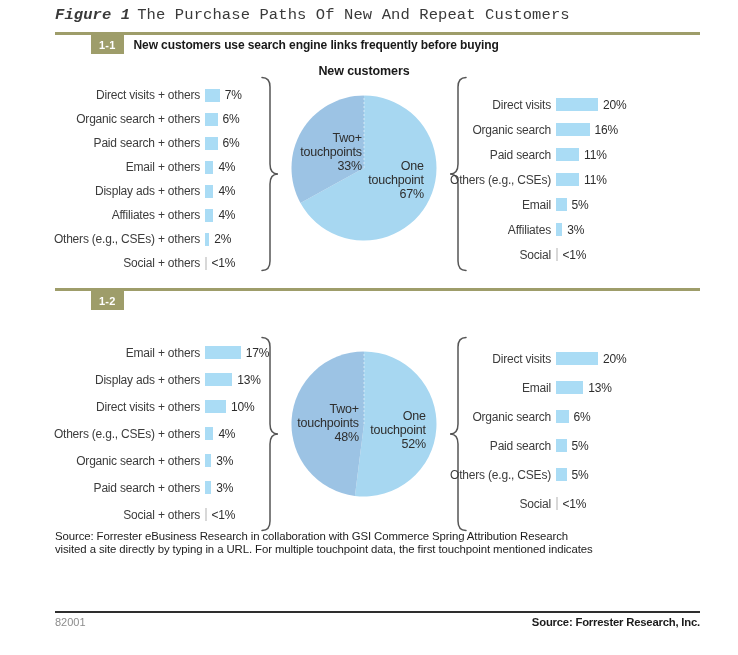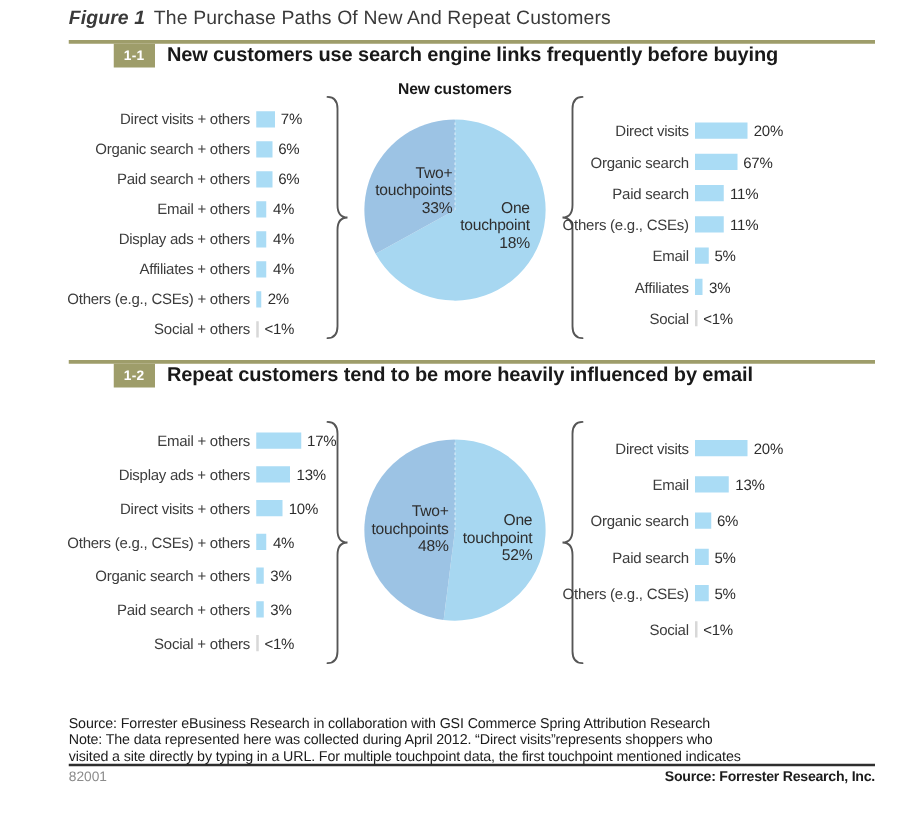--- a/index.html
+++ b/index.html
@@ -11,36 +11,36 @@
   }
   *{margin:0;padding:0;box-sizing:border-box;}
   body{background:#fff;}
   .page{
     position:relative;width:738px;height:655px;background:#ffffff;overflow:hidden;
     font-family:"Liberation Sans","DejaVu Sans",sans-serif;color:#2f2f2f;
   }
   
   .figure-title{
     position:absolute;left:55px;top:6px;
-    font-family:Liberation Sans, sans-serif;
+    font-family:Liberation Mono, monospace;
     font-size:15.5px;color:#3a3a3a;letter-spacing:.1px;
   }
   .figure-label{font-weight:bold;font-style:italic;margin-right:7px;}
   
   .section-header{
     position:absolute;left:55px;width:645px;
     border-top:3px solid var(--accent);
     display:flex;align-items:stretch;padding-left:36px;
   }
   .badge{
     background:var(--accent);color:#fff;font-weight:bold;font-size:11px;
     padding:4px 8px 3px;letter-spacing:.2px;flex:none;
   }
   .section-heading{
-    font-weight:bold;font-size:16px;color:#191919;letter-spacing:-.1px;
+    font-weight:bold;font-size:12px;color:#191919;letter-spacing:-.1px;
     margin-left:10px;align-self:center;padding-top:1px;white-space:nowrap;
   }
   
   .bars{position:absolute;}
   .bar-row{display:flex;align-items:center;height:var(--rowh);}
   .bar-label{
     width:var(--labw);text-align:right;padding-right:5px;
     font-size:12px;color:#3c3c3c;letter-spacing:-.2px;white-space:nowrap;flex:none;
   }
   .bar{height:13px;background:var(--bar);flex:none;}
@@ -55,21 +55,21 @@
   .pie-box svg{position:absolute;left:0;top:0;}
   .pie-label{
     position:absolute;transform:translate(-50%,-50%);text-align:right;
     font-size:12.5px;line-height:1.12;color:#2e2e2e;letter-spacing:-.2px;white-space:nowrap;
   }
   
   .brace{position:absolute;}
   .brace path{stroke:#565656;stroke-width:1.5;fill:none;stroke-linecap:round;}
   
   .footnotes{
-    position:absolute;left:55px;top:573px;width:655px;
+    position:absolute;left:55px;top:530px;width:655px;
     font-size:11.4px;line-height:13.4px;color:#1c1c1c;letter-spacing:-.1px;
   }
   .footer-rule{position:absolute;left:55px;top:611px;width:645px;border-top:2px solid #2e2e2e;}
   .footer-row{
     position:absolute;left:55px;top:616px;width:645px;
     display:flex;justify-content:space-between;align-items:baseline;
   }
   .doc-number{font-size:11px;color:#8c8c8c;}
   .footer-source{font-size:11.3px;font-weight:bold;color:#1c1c1c;letter-spacing:-.2px;}
 </style>
@@ -141,21 +141,21 @@
         <g id="pie-1">
           <path d="M73,73 L73.00,0.50 A72.5,72.5 0 1 1 9.47,107.93 Z" fill="#a7d7f1"></path>
           <path d="M73,73 L9.47,107.93 A72.5,72.5 0 0 1 73.00,0.50 Z" fill="#9cc3e4"></path>
           <line x1="73" y1="73" x2="73" y2="0.5" stroke="rgba(255,255,255,0.55)" stroke-width="1" stroke-dasharray="2,2"></line>
         </g>
       </svg>
     <div id="pielabels-1">
         <div class="pie-label" style="left: 105px; top: 85px;">
           <div>One</div>
           <div>touchpoint</div>
-          <div>18%</div>
+          <div>67%</div>
         </div>
         <div class="pie-label" style="left: 40px; top: 57px;">
           <div>Two+</div>
           <div>touchpoints</div>
           <div>33%</div>
         </div>
       </div>
   </div>
 
   <svg class="brace" style="left:447px;top:76px;" width="22" height="196" viewBox="0 0 22 196">
@@ -164,21 +164,21 @@
 
   <div class="bars" id="bars-2" style="left:442px;top:92px;--rowh:25px;--labw:114px;">
       <div class="bar-row">
         <span class="bar-label">Direct visits</span>
         <span class="bar" style="width: 42px;"></span>
         <span class="bar-value">20%</span>
       </div>
       <div class="bar-row">
         <span class="bar-label">Organic search</span>
         <span class="bar" style="width: 33.6px;"></span>
-        <span class="bar-value">67%</span>
+        <span class="bar-value">16%</span>
       </div>
       <div class="bar-row">
         <span class="bar-label">Paid search</span>
         <span class="bar" style="width: 23.1px;"></span>
         <span class="bar-value">11%</span>
       </div>
       <div class="bar-row">
         <span class="bar-label">Others (e.g., CSEs)</span>
         <span class="bar" style="width: 23.1px;"></span>
         <span class="bar-value">11%</span>
@@ -195,21 +195,20 @@
       </div>
       <div class="bar-row">
         <span class="bar-label">Social</span>
         <span class="bar tiny" style="width: 1.5px;"></span>
         <span class="bar-value">&lt;1%</span>
       </div>
     </div>
 
   <div class="section-header" style="top:288px;">
     <span class="badge">1-2</span>
-    <span class="section-heading">Repeat customers tend to be more heavily influenced by email</span>
   </div>
 
 
   <div class="bars" id="bars-3" style="left:42px;top:339px;--rowh:27px;--labw:163px;">
       <div class="bar-row">
         <span class="bar-label">Email + others</span>
         <span class="bar" style="width: 35.7px;"></span>
         <span class="bar-value">17%</span>
       </div>
       <div class="bar-row">
@@ -302,21 +301,20 @@
       </div>
       <div class="bar-row">
         <span class="bar-label">Social</span>
         <span class="bar tiny" style="width: 1.5px;"></span>
         <span class="bar-value">&lt;1%</span>
       </div>
     </div>
 
   <div class="footnotes">
     <div>Source: Forrester eBusiness Research in collaboration with GSI Commerce Spring Attribution Research</div>
-    <div>Note: The data represented here was collected during April 2012. “Direct visits”represents shoppers who</div>
     <div>visited a site directly by typing in a URL. For multiple touchpoint data, the first touchpoint mentioned indicates</div>
   </div>
 
   <div class="footer-rule"></div>
   <div class="footer-row">
     <span class="doc-number">82001</span>
     <span class="footer-source">Source: Forrester Research, Inc.</span>
   </div>
 
 </div>

